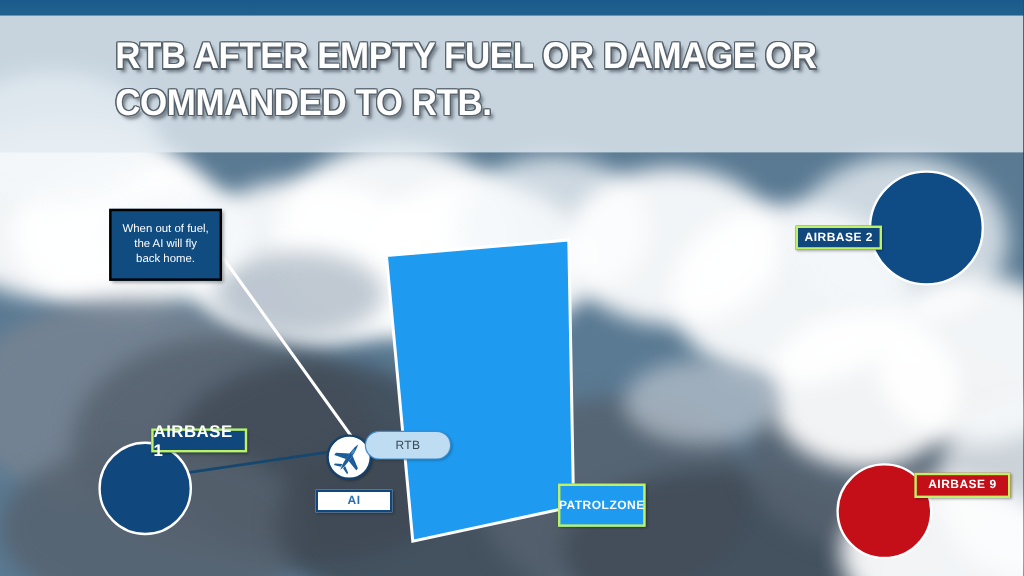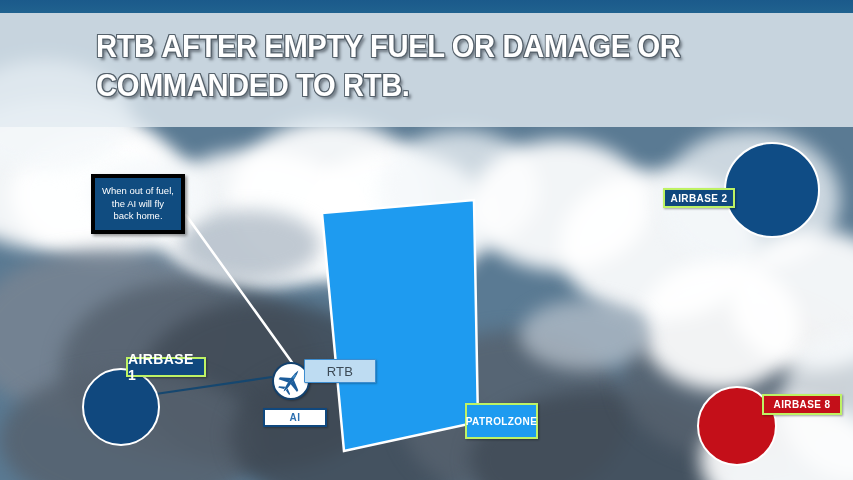--- a/index.html
+++ b/index.html
@@ -119,21 +119,21 @@
     font-size: 10px; line-height: 13px; 
   }
 
   
   #callout-box {
     position: absolute;
     left: 91px; top: 174px;
     width: 94px; height: 60px;
     box-sizing: border-box;
     background: #104c80;
-    border: 4px solid #000000;
+    border: 2px solid #000000;
     box-shadow: 2px 2px 3px rgba(0,0,0,0.4);
     display: flex;
     align-items: center;
     justify-content: center;
   }
   #callout-text {
     color: #ffffff;
     font-size: 9.5px;
     line-height: 12.5px;
     text-align: center;
@@ -157,26 +157,26 @@
   }
 
   
   #rtb-box {
     position: absolute;
     left: 304px; top: 359px;
     width: 72px; height: 24px;
     box-sizing: border-box;
     background: #bedcf2;
     border: 1.5px solid #3d8dd0;
-    border-radius: 1px;
+    border-radius: 12px;
     display: flex;
     align-items: center;
     justify-content: center;
     color: #3c4a56;
-    font-size: 13px;
+    font-size: 10px;
     letter-spacing: 0.3px;
     box-shadow: 1px 1px 2px rgba(0,0,0,0.25);
   }
 
   
   #ai-label {
     position: absolute;
     left: 263px; top: 408px;
     width: 64px; height: 19px;
     box-sizing: border-box;
@@ -244,21 +244,21 @@
     </defs>
     <line x1="272" y1="377" x2="128" y2="398" stroke="#16476f" stroke-width="2.2" marker-end="url(#arrowhead)"></line>
   </svg>
 
   <div class="base-circle" id="base1-circle"></div>
   <div class="base-circle" id="base2-circle"></div>
   <div class="base-circle" id="base4-circle"></div>
 
   <div class="label-box navy" id="airbase1-label">AIRBASE 1</div>
   <div class="label-box navy" id="airbase2-label">AIRBASE 2</div>
-  <div class="label-box red" id="airbase4-label">AIRBASE 8</div>
+  <div class="label-box red" id="airbase4-label">AIRBASE 9</div>
 
   <div class="label-box cyan" id="patrol-label">
     <span>PATROL</span>
     <span>ZONE</span>
   </div>
 
   <div id="callout-box">
     <div id="callout-text">When out of fuel,
 the AI will fly
 back home.</div>

